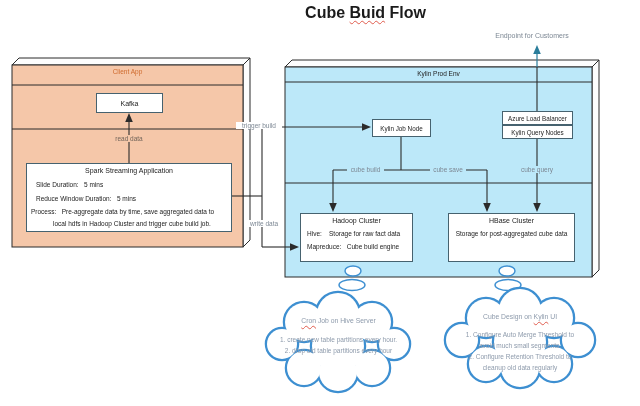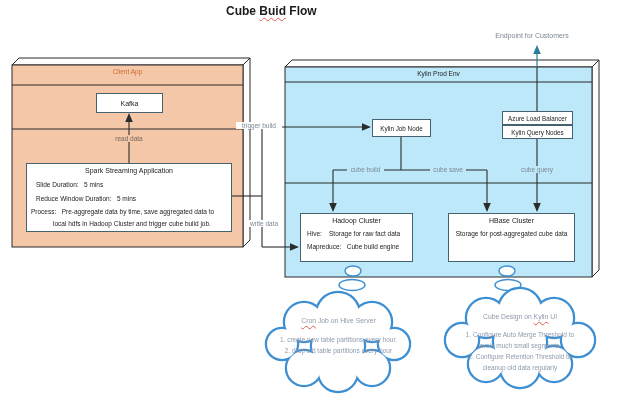--- a/index.html
+++ b/index.html
@@ -21,22 +21,22 @@
   }
   .layer{position:absolute;left:0;top:0;}
   .lbl{position:absolute;white-space:pre;color:#222;line-height:1.15;}
   .center{text-align:center;}
   .node{
     position:absolute;background:#fff;border:1px solid var(--node-border);
     display:flex;align-items:center;justify-content:center;
     font-size:6.5px;color:#1c1c1c;box-sizing:border-box;white-space:pre;
   }
   .title{
-    position:absolute;left:226px;top:4px;width:200px;text-align:left;
-    font-size:12px;font-weight:bold;color:#1b1b1b;
+    position:absolute;left:226px;top:4px;width:200px;text-align:right;
+    font-size:16px;font-weight:bold;color:#1b1b1b;
   }
   .misspelled{
     text-decoration:underline;
     text-decoration-style:wavy;
     text-decoration-color:var(--squiggle);
     text-decoration-thickness:1px;
     text-underline-offset:2px;
   }
   .shape-stroke{fill:none;stroke:var(--line);stroke-width:1;}
   .peach{fill:var(--peach-fill);stroke:var(--line);stroke-width:1;}

